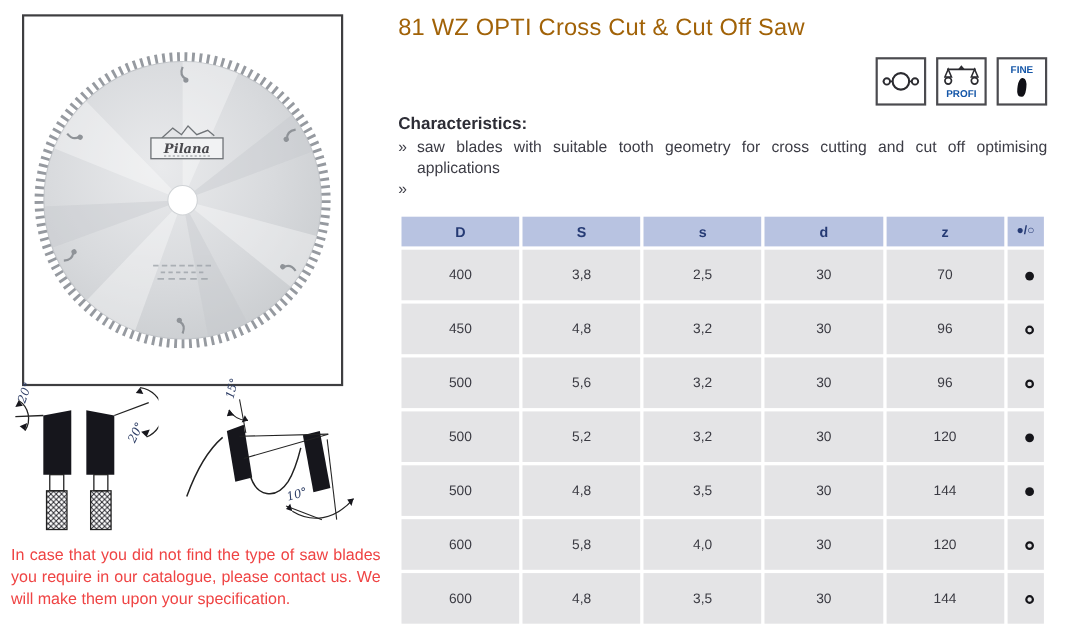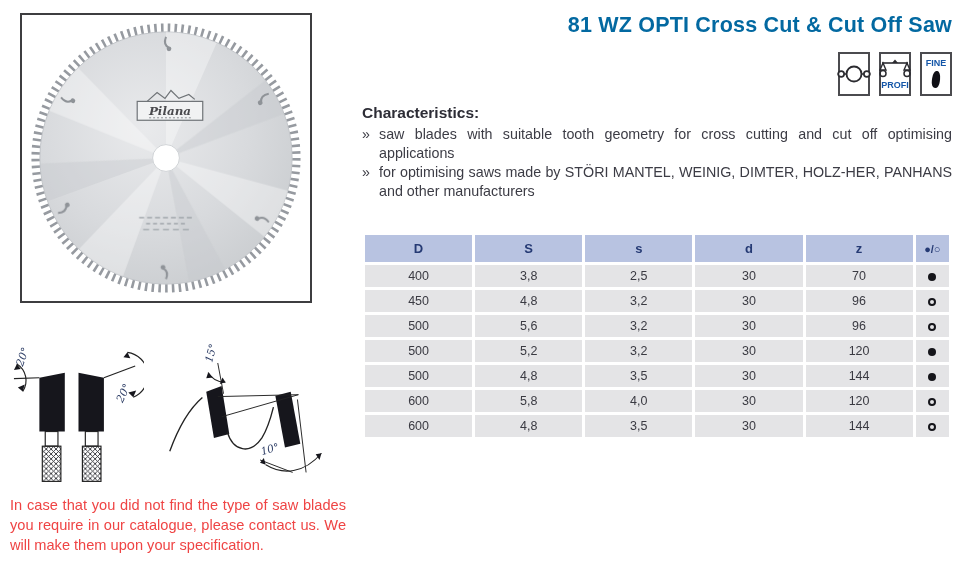--- a/index.html
+++ b/index.html
@@ -4,47 +4,46 @@
 <style>
   * { margin:0; padding:0; box-sizing:border-box; }
   html,body { background:#ffffff; }
   body {
     width:968px; height:582px; position:relative; overflow:hidden;
     font-family:"Liberation Sans", sans-serif; color:#3c3c45;
   }
 
   
   .photo {
-    position:absolute; left:20px; top:13px; width:292px; height:290px;
+    position:absolute; left:20px; top:13px; width:292px; height:338px;
     border:2px solid #3e3e40; background:#ffffff;
   }
   .photo svg { display:block; width:100%; height:100%; }
 
   .diagrams {
     position:absolute; left:12px; top:336px; width:344px; height:152px;
     display:flex; gap:20px; align-items:flex-start;
   }
 
   .note {
     position:absolute; left:10px; top:496px; width:336px;
     font-size:14.6px; line-height:1.37; color:#ef4444; text-align:justify;
   }
 
   
   .right { position:absolute; left:362px; top:14px; width:590px; }
 
   .title {
-    font-size:21.5px; font-weight:bold; color:#0369a1; letter-spacing:0.2px;
+    font-size:21.5px; font-weight:normal; color:#a16207; letter-spacing:0.2px;
     line-height:1.1;
-    text-align:right;
   }
 
   .badges { display:flex; justify-content:flex-end; gap:9px; margin-top:14px; height:44px; }
   .badge {
-    width:32px; height:44px; border:2px solid #4b4b4f; background:#fff;
+    width:46px; height:44px; border:2px solid #4b4b4f; background:#fff;
     display:flex; flex-direction:column; align-items:center; justify-content:center; gap:1px;
   }
   .badge-label { font-size:9px; font-weight:bold; color:#1456a8; line-height:1; }
   .fine-blob {
     width:8px; height:17px; background:#101016; margin-top:2px;
     border-radius:45% 45% 40% 40%; transform:rotate(7deg);
   }
 
   .char-heading { margin-top:8px; font-size:15.5px; font-weight:bold; color:#2d2d36; }
   .bullets { list-style:none; margin-top:3px; }
@@ -58,21 +57,21 @@
     margin-top:31px; border-collapse:separate; border-spacing:3px;
     table-layout:fixed; width:590px;
   }
   table.spec th {
     background:#b8c3e1; color:#253a74; font-size:13px; font-weight:bold;
     height:27px; text-align:center; padding:0;
   }
   table.spec th.sym { font-size:11px; }
   table.spec td {
     background:#e4e4e6; color:#3a3a42; font-size:12.5px;
-    height:19px; text-align:center; padding:4px;
+    height:19px; text-align:center; padding:16px;
   }
   .dot {
     display:inline-block; width:8px; height:8px; border-radius:50%;
     vertical-align:middle;
   }
   td[data-state="filled"] .dot { background:#15151a; }
   td[data-state="open"]   .dot { background:transparent; border:2.3px solid #15151a; }
 
   .angle-label {
     font-family:"DejaVu Serif", serif; font-style:italic; font-size:11px; fill:#2e3e66;
@@ -223,21 +222,20 @@
 
   <h2 class="char-heading">Characteristics:</h2>
 
   <ul class="bullets">
     <li>
       <span class="glyph">»</span>
       <span>saw blades with suitable tooth geometry for cross cutting and cut off optimising applications</span>
     </li>
     <li>
       <span class="glyph">»</span>
-      <span>for optimising saws made by STÖRI MANTEL, WEINIG, DIMTER, HOLZ-HER, PANHANS and other manufacturers</span>
     </li>
   </ul>
 
   <table class="spec">
     <colgroup>
       <col style="width:106px">
         <col style="width:106px">
         <col style="width:106px">
       <col style="width:106px">
         <col style="width:106px">

